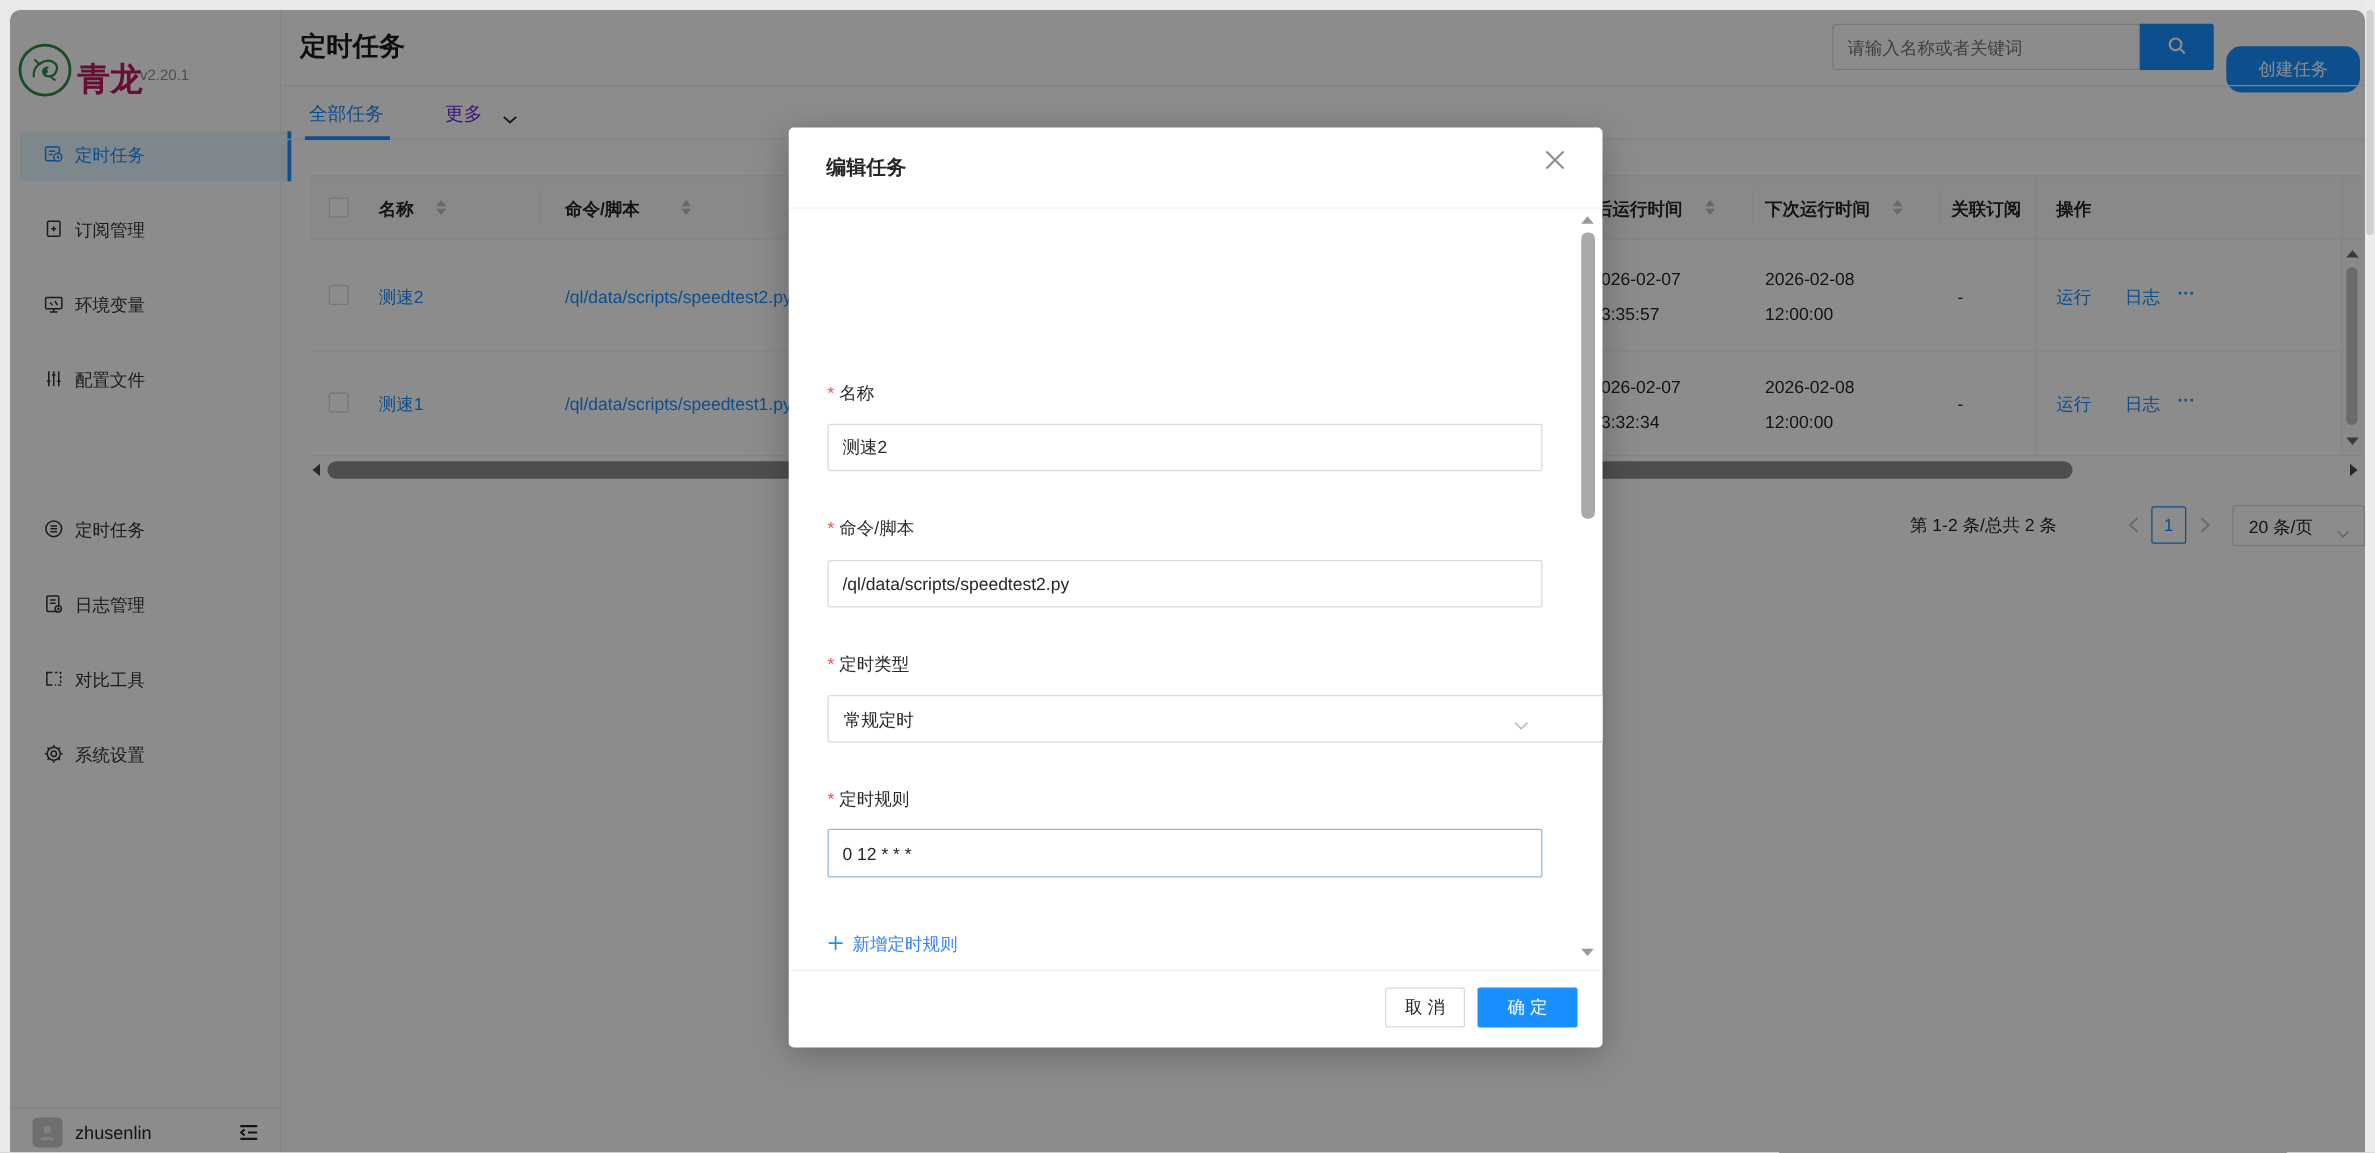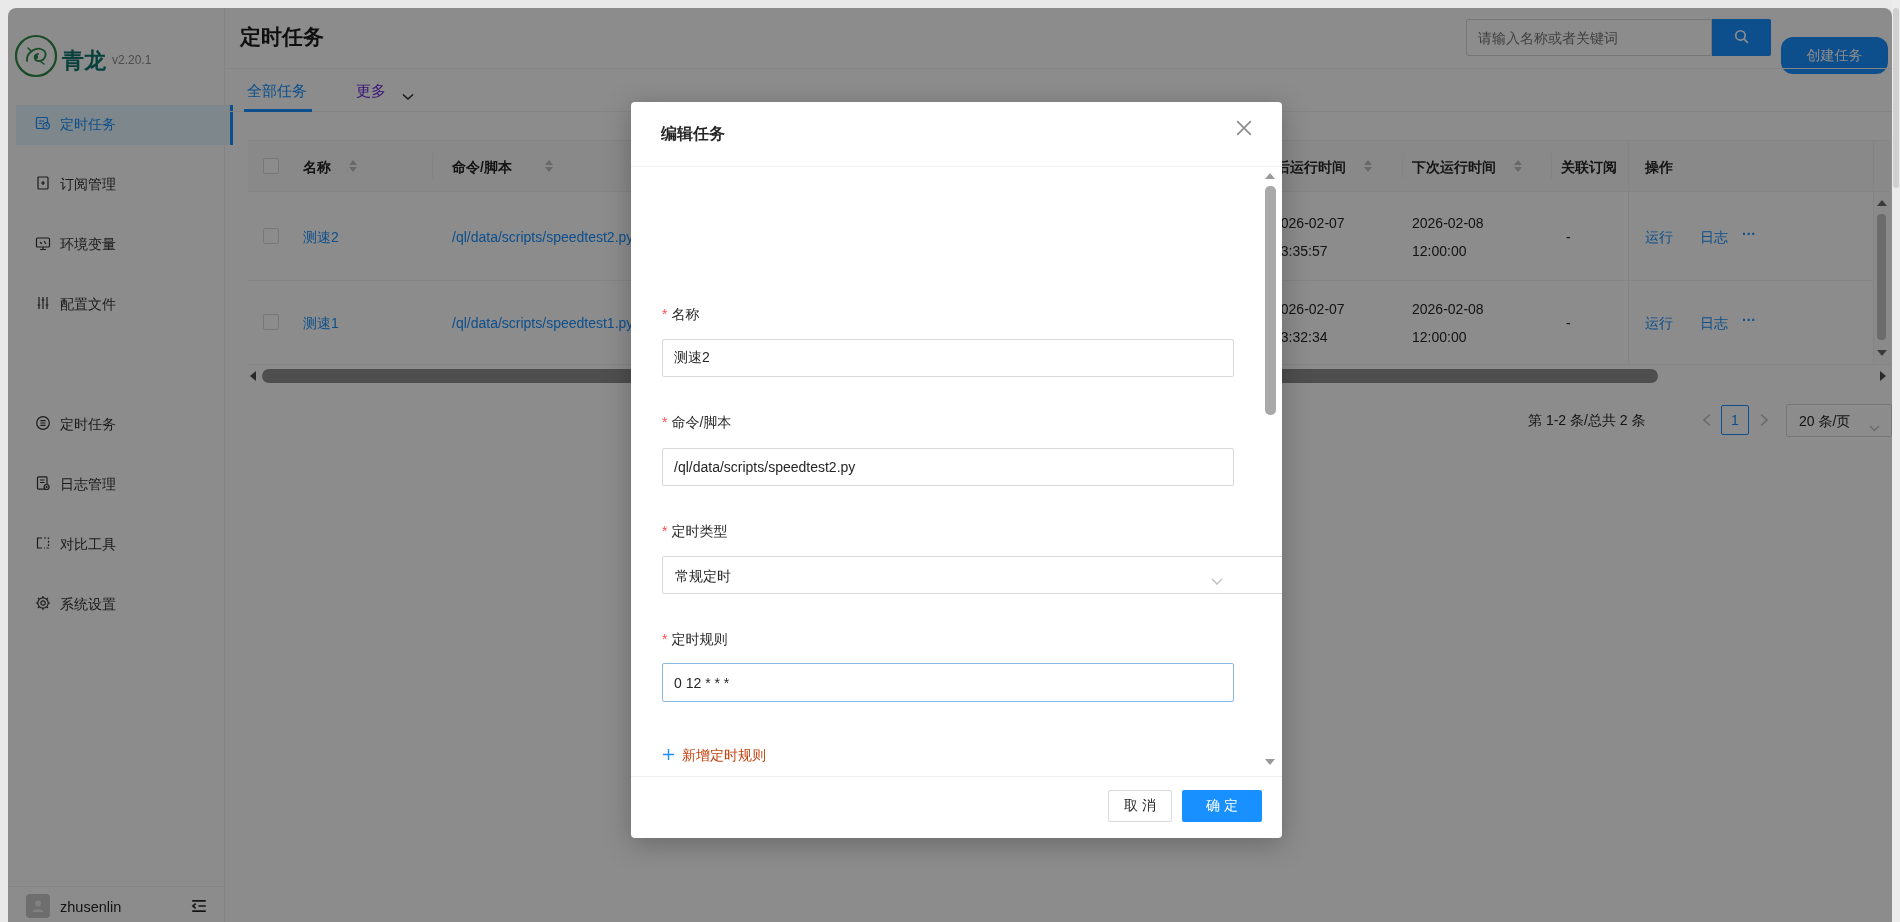--- a/index.html
+++ b/index.html
@@ -43,21 +43,21 @@
   <div class="abs" style="left:8px;top:8px;width:217px;height:914px;background:#fff;border-right:1px solid #f0f0f0;border-radius:8px 0 0 0;">
 
     <span class="abs" style="left:5px;top:25px;">
       <svg width="46" height="46" viewBox="0 0 46 46">
         <circle cx="23" cy="23" r="20" fill="#fff" stroke="#2e8b46" stroke-width="2.2"></circle>
         <path d="M14 28 C13 19 24 13 30 17 C35 20 32 28 26 28 C21 28 20 22 25 21" fill="none" stroke="#2e8b46" stroke-width="1.8" stroke-linecap="round"></path>
         <circle cx="23" cy="24" r="2.2" fill="#2e8b46"></circle>
         <path d="M15 15 l3 3 M31 31 l-3 -2" stroke="#2e8b46" stroke-width="1.5" stroke-linecap="round"></path>
       </svg>
     </span>
-    <div class="abs" style="left:54px;top:38px;font-size:22px;font-weight:bold;color:#0f766e;">青龙</div>
+    <div class="abs" style="left:54px;top:38px;font-size:26px;font-weight:bold;color:#be185d;">青龙</div>
     <div class="abs sec" style="left:104px;top:45px;font-size:12px;">v2.20.1</div>
 
     <div class="abs menu-item sel" style="top:97px;">
       <span><svg width="16" height="16" viewBox="0 0 16 16" fill="none" stroke="currentColor" stroke-width="1.2">
             <rect x="1.5" y="2.5" width="11" height="11" rx="1"></rect>
             <path d="M4 6h5M4 8.5h3"></path>
             <circle cx="11.2" cy="10.8" r="3.2" fill="#e6f7ff"></circle>
             <path d="M11.2 9.3v1.6l1.2.7"></path>
           </svg></span>
       <span class="lbl">定时任务</span>
@@ -277,21 +277,21 @@
         <span class="abs" style="left:548px;top:15px;">
           <svg width="12" height="8" viewBox="0 0 12 8" class="chev">
               <path d="M1 1l5 5 5-5"></path>
             </svg>
         </span>
       </div>
 
       <div class="abs flabel" style="left:31px;top:464px;"><span class="req">*</span><span>定时规则</span></div>
       <input class="abs input" readonly="" style="left: 31px; top: 496px; width: 572px; height: 39px; border-color: rgb(138, 185, 227);" value="0 12 * * *">
 
-      <div class="abs" style="left:31px;top:580px;color:#c2410c;font-size:14px;cursor:pointer;display:flex;align-items:center;gap:7px;">
+      <div class="abs" style="left:31px;top:580px;color:#3b82f6;font-size:14px;cursor:pointer;display:flex;align-items:center;gap:7px;">
         <span><svg width="13" height="13" viewBox="0 0 14 14" fill="none" stroke="#1890ff" stroke-width="1.5">
               <path d="M7 1v12M1 7h12"></path>
             </svg></span>
         <span>新增定时规则</span>
       </div>
 
     </div>
 
     <i class="abs tri-up" style="left:634px;top:71px;border-bottom-color:#999;"></i>
     <div class="abs" style="left:634px;top:84px;width:11px;height:229px;background:#a9a9a9;border-radius:5px;"></div>

